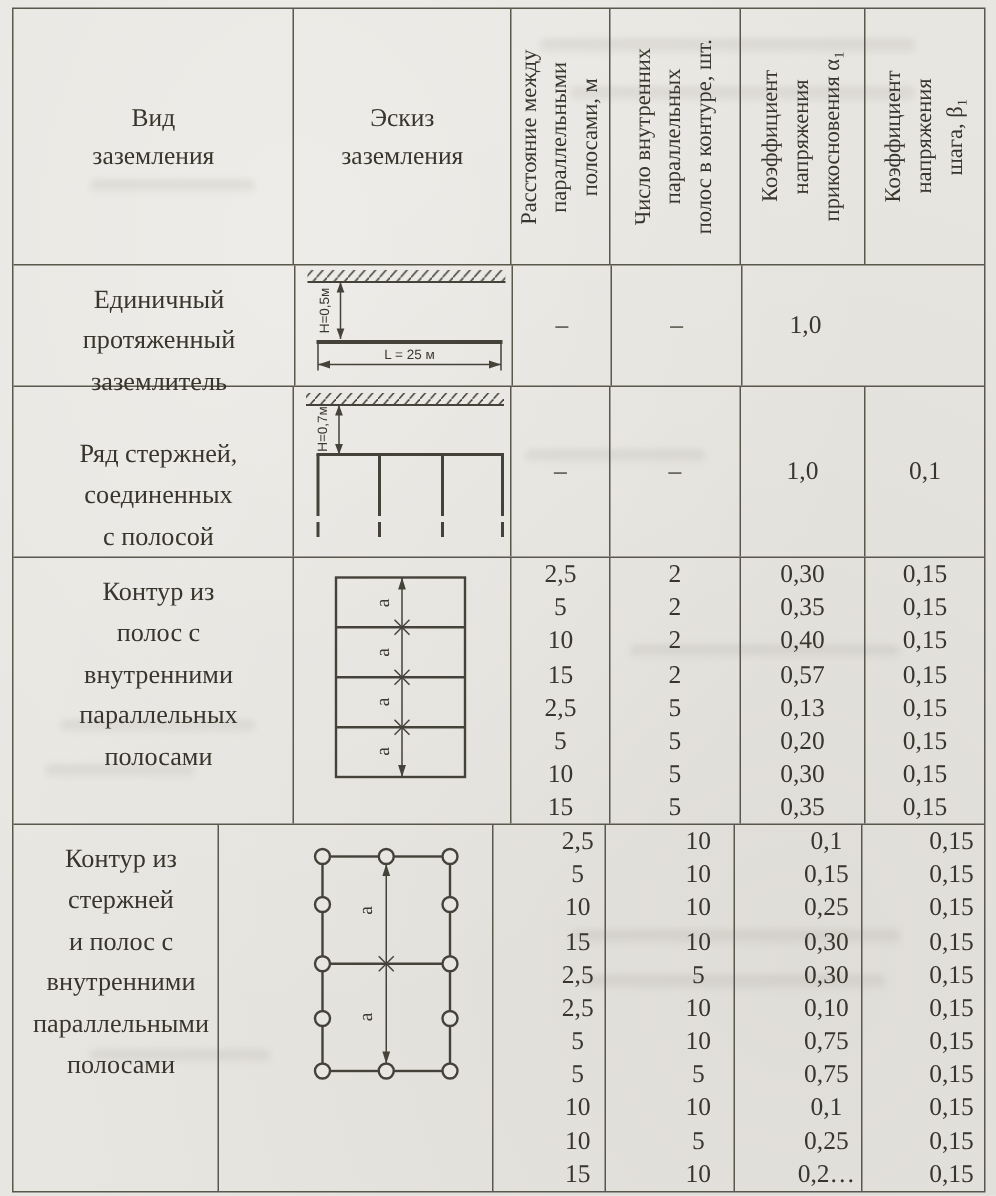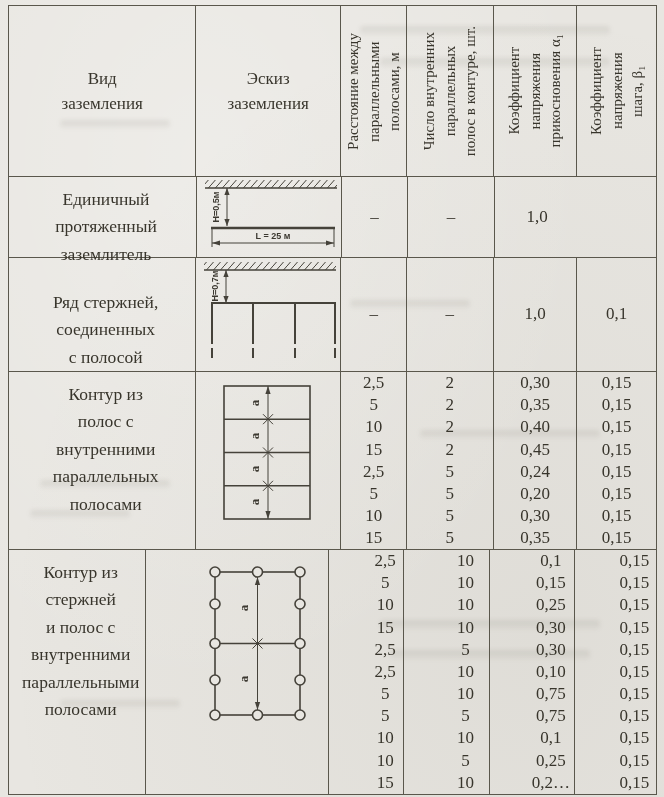--- a/index.html
+++ b/index.html
@@ -36,21 +36,21 @@
   .rot { writing-mode:vertical-rl; transform:rotate(180deg);
          font-size:15px; line-height:20.5px; white-space:pre-line; text-align:center; }
 
   .type-cell { padding:9px 6px 0 13px; font-size:17.5px; line-height:27.5px; white-space:pre-line; }
   .type-cell.pad2 { padding-top:31px; }
 
   .num-cell { display:flex; flex-direction:column; align-items:stretch; font-size:17px; }
   .num-cell.vcenter { justify-content:center; }
   .num-line { height:22.2px; line-height:22.2px; text-align:center; }
 
-  .sketch-cell { display:flex; align-items:flex-end; justify-content:center;font-weight:bold; }
+  .sketch-cell { display:flex; align-items:center; justify-content:center; }
   svg { display:block; }
   .sk { stroke:#45423a; fill:none; }
   .sk-thick { stroke:#45423a; stroke-width:2.6; fill:none; }
   .sk-fill { fill:#45423a; stroke:none; }
   .sk-label { font-family:"Liberation Sans","DejaVu Sans",sans-serif; font-size:9px; fill:#3c3931; stroke:none; }
   .sk-a { font-family:"Liberation Serif","DejaVu Serif",serif; font-size:13px; fill:#3c3931; stroke:none; }
   .sk-circle { fill:#e8e6e1; stroke:#45423a; stroke-width:1.6; }
 </style>
 </head>
 <body>
@@ -218,22 +218,22 @@
         <div class="num-line">2</div>
         <div class="num-line">5</div>
         <div class="num-line">5</div>
         <div class="num-line">5</div>
         <div class="num-line">5</div>
       </div>
     <div class="cell c5 num-cell">
         <div class="num-line">0,30</div>
         <div class="num-line">0,35</div>
         <div class="num-line">0,40</div>
-        <div class="num-line">0,45</div>
-        <div class="num-line">0,24</div>
+        <div class="num-line">0,57</div>
+        <div class="num-line">0,13</div>
         <div class="num-line">0,20</div>
         <div class="num-line">0,30</div>
         <div class="num-line">0,35</div>
       </div>
     <div class="cell c6 num-cell">
         <div class="num-line">0,15</div>
         <div class="num-line">0,15</div>
         <div class="num-line">0,15</div>
         <div class="num-line">0,15</div>
         <div class="num-line">0,15</div>

